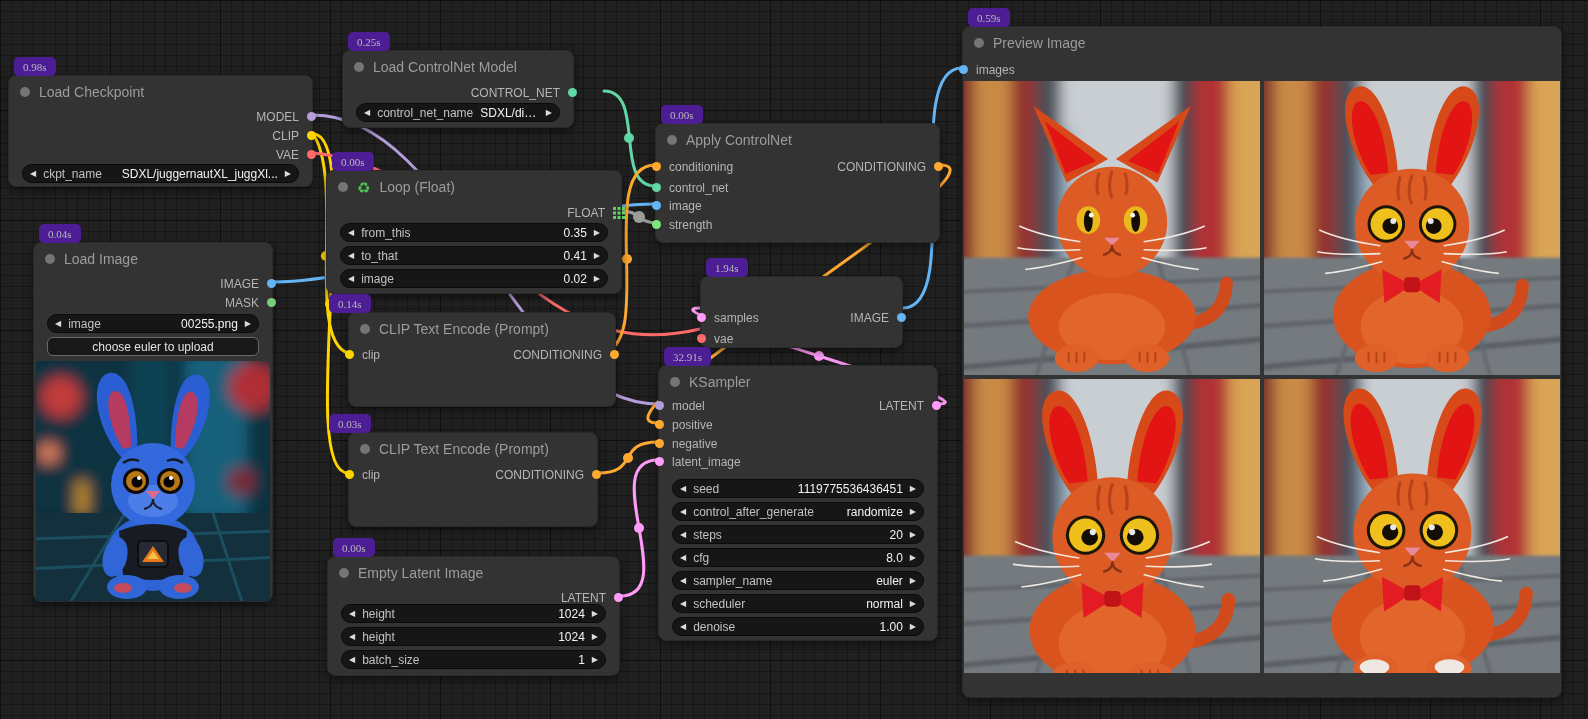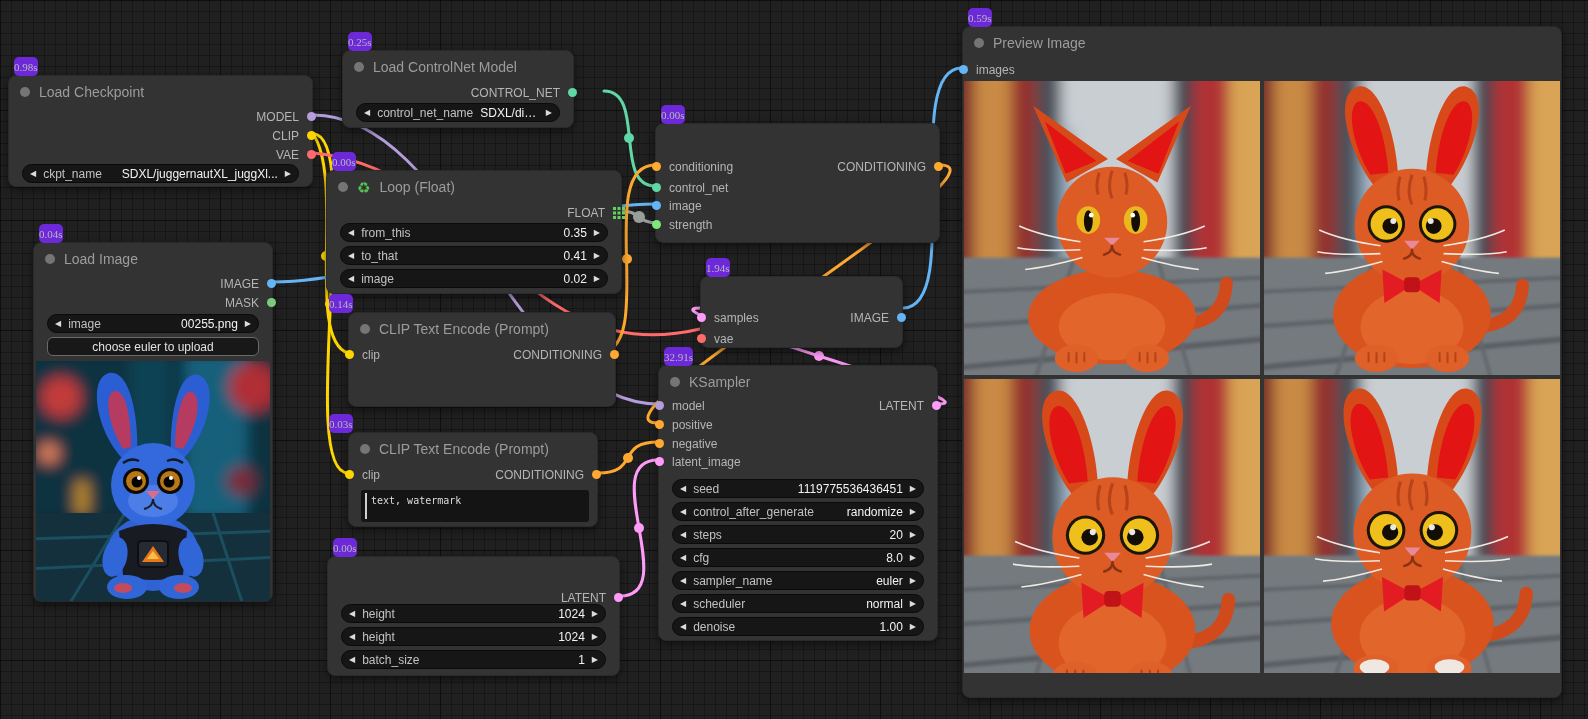--- a/index.html
+++ b/index.html
@@ -8,21 +8,21 @@
     background-image:
       linear-gradient(rgba(0,0,0,.28) 1px,transparent 1px),
       linear-gradient(90deg,rgba(0,0,0,.28) 1px,transparent 1px),
       linear-gradient(rgba(0,0,0,.35) 1px,transparent 1px),
       linear-gradient(90deg,rgba(0,0,0,.35) 1px,transparent 1px);
     background-size:11px 11px,11px 11px,110px 110px,110px 110px;
     font-family:"Liberation Sans",sans-serif;}
   .wires{position:absolute;left:0;top:0;z-index:1;}
   .node{position:absolute;z-index:2;background:#333333;border-radius:8px;
     box-shadow:0 3px 9px rgba(0,0,0,.5);border:1px solid #2a2a2a;box-sizing:border-box;}
-  .badge{position:absolute;top:-19px;left:5px;height:19px;padding:0 0;background:#6d28d9;
+  .badge{position:absolute;top:-19px;left:5px;height:19px;padding:0 9px;background:#4c1d95;
     border-radius:5px;color:#b9b9b9;font:11px "Liberation Serif",serif;display:flex;align-items:center;z-index:0;}
   .node-header{height:28px;display:flex;align-items:center;gap:9px;padding:2px 0 0 11px;color:#9c9c9c;font-size:14px;}
   .hdot{width:10px;height:10px;border-radius:50%;background:#757575;flex:none;}
   .recycle{color:#53c553;font-size:15px;line-height:1;}
   .slot{position:absolute;display:flex;align-items:center;gap:8px;height:13px;font-size:12px;color:#b5b5b5;white-space:nowrap;}
   .slot.in{left:-4px;}
   .slot.out{right:-4px;flex-direction:row-reverse;}
   .dot{width:9px;height:9px;border-radius:50%;background:#888;flex:none;}
   .widget{position:absolute;left:13px;right:13px;height:19px;border-radius:10px;background:#161616;
     border:1px solid #0a0a0a;display:flex;align-items:center;gap:7px;padding:0 7px;font-size:12px;color:#c2c2c2;box-sizing:border-box;white-space:nowrap;}
@@ -359,28 +359,28 @@
       <span>CLIP Text Encode (Prompt)</span>
     </div>
     <div class="slot in" style="top:35px">
       <span class="dot" style="background:#FFD500"></span>
       <span>clip</span>
     </div>
     <div class="slot out" style="top:35px">
       <span class="dot" style="background:#FFA931"></span>
       <span>CONDITIONING</span>
     </div>
-    <div class="textbox" style="top:57px">
-      <span class="caret"></span>
-      <span>text, watermark</span>
-    </div>
   </div>
 
   <div class="node" style="left:327px;top:556px;width:293px;height:120px">
     <div class="badge">0.00s</div>
+    <div class="node-header">
+      <span class="hdot"></span>
+      <span>Empty Latent Image</span>
+    </div>
     <div class="slot out" style="top:34px">
       <span class="dot" style="background:#FF9CF9"></span>
       <span>LATENT</span>
     </div>
     <div class="widget" style="top:47px">
       <span class="warr">◀</span>
       <span>height</span>
       <span class="wvalue">1024</span>
       <span class="warr">▶</span>
     </div>
@@ -393,20 +393,24 @@
     <div class="widget" style="top:93px">
       <span class="warr">◀</span>
       <span>batch_size</span>
       <span class="wvalue">1</span>
       <span class="warr">▶</span>
     </div>
   </div>
 
   <div class="node" style="left:655px;top:123px;width:285px;height:120px">
     <div class="badge">0.00s</div>
+    <div class="node-header">
+      <span class="hdot"></span>
+      <span>Apply ControlNet</span>
+    </div>
     <div class="slot in" style="top:36px">
       <span class="dot" style="background:#FFA931"></span>
       <span>conditioning</span>
     </div>
     <div class="slot in" style="top:57px">
       <span class="dot" style="background:#5FD8A5"></span>
       <span>control_net</span>
     </div>
     <div class="slot in" style="top:75px">
       <span class="dot" style="background:#64B5F6"></span>

